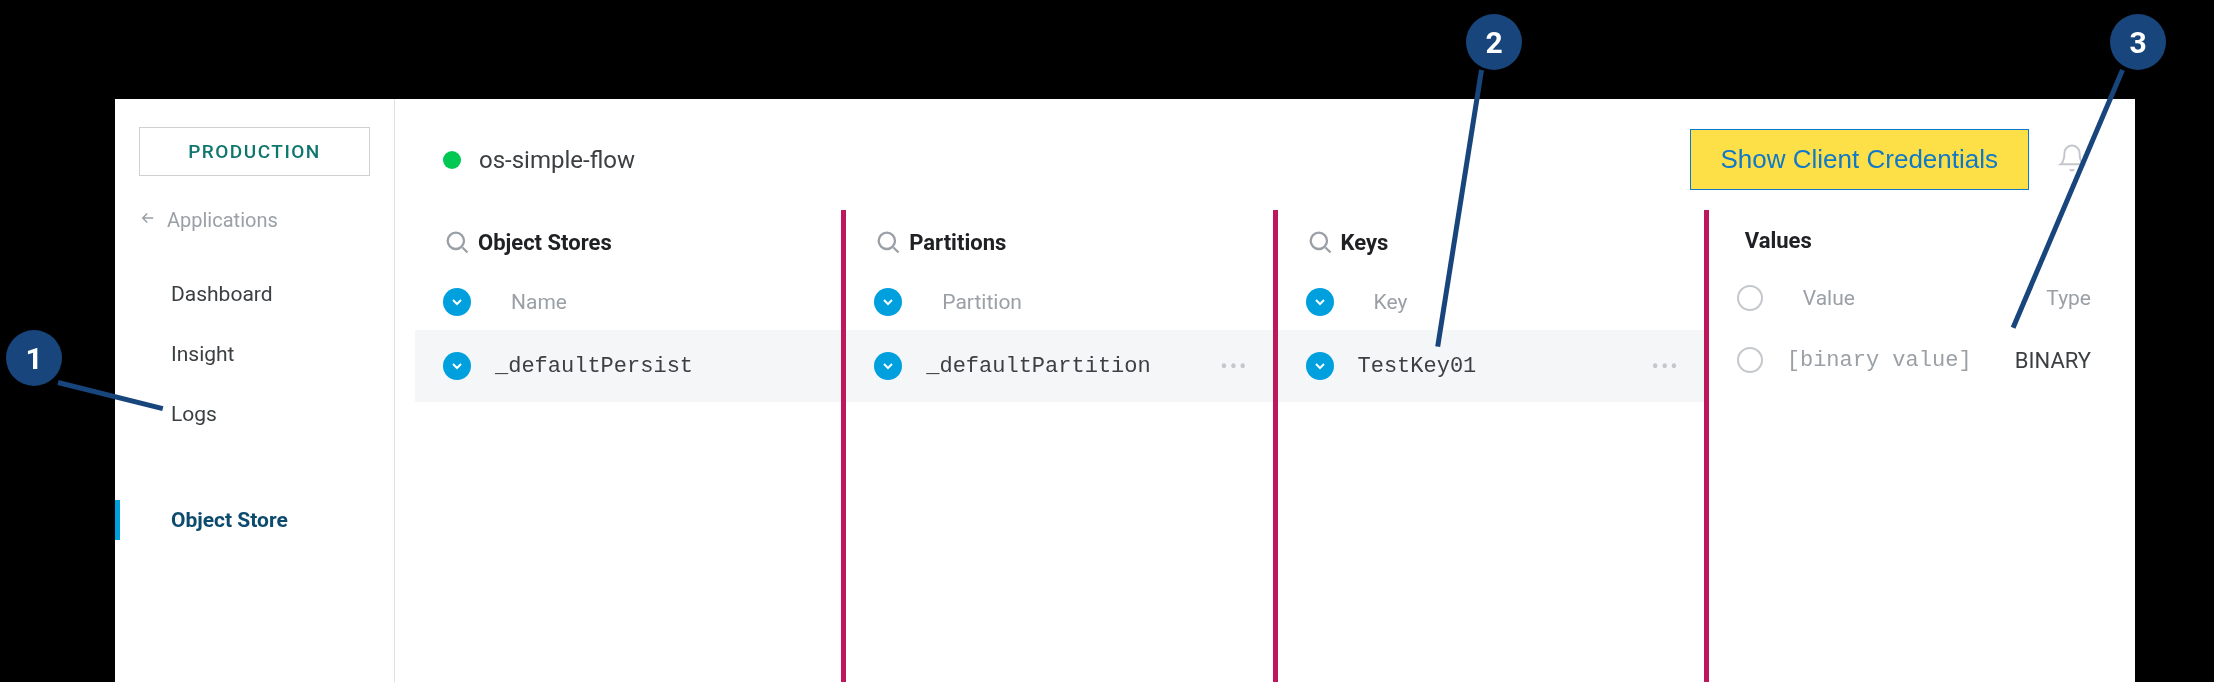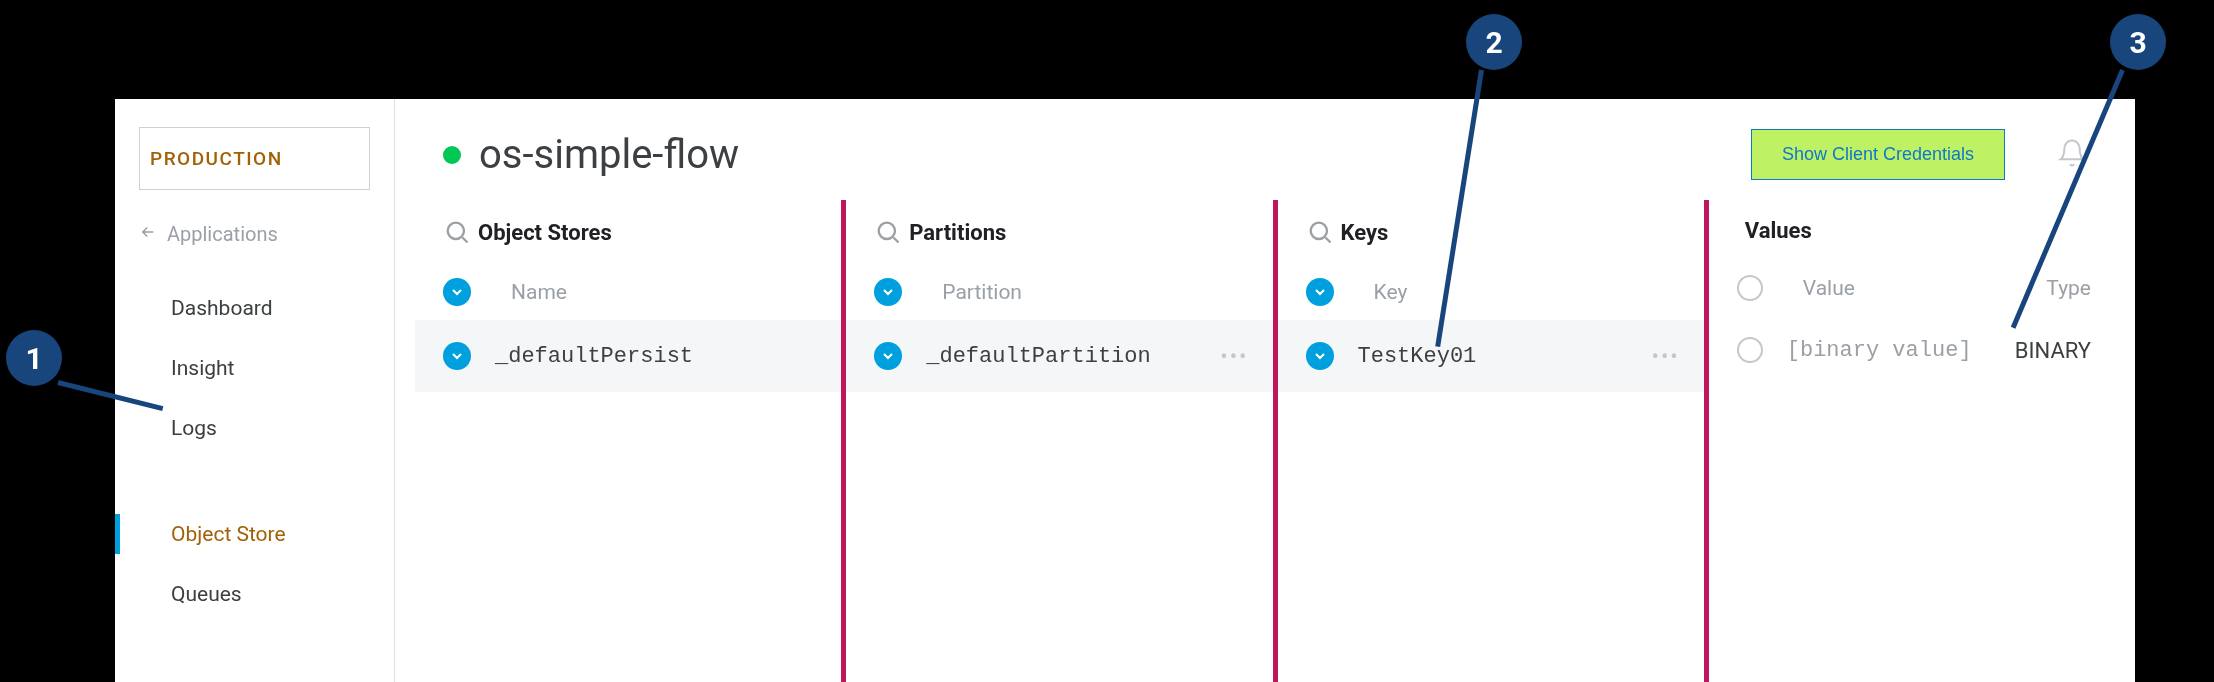--- a/index.html
+++ b/index.html
@@ -23,25 +23,25 @@
   }
   
   .sidebar {
     width: 280px;
     border-right: 1px solid #e0e0e0;
     padding: 28px 0 0 0;
   }
   .env-badge {
     margin: 0 24px 32px 24px;
     border: 1px solid #d0d0d0;
-    text-align: left;
-    padding: 19px 10px;
+    text-align: center;
+    padding: 12px 10px;
     font-size: 19px;
     letter-spacing: 1.5px;
-    color: #a16207;
+    color: #0f766e;
     font-weight: 500;
   }
   .back-link {
     display: flex;
     align-items: center;
     gap: 10px;
     color: #9aa0a6;
     font-size: 20px;
     padding: 0 24px 24px 24px;
     cursor: pointer;
@@ -51,22 +51,22 @@
     padding: 8px 0;
   }
   .nav-item {
     font-size: 21px;
     color: #3c4043;
     padding: 18px 0 18px 56px;
     cursor: pointer;
     position: relative;
   }
   .nav-item.active {
-    font-weight: 400;
-    color: #a16207;
+    font-weight: 700;
+    color: #0c4a6e;
   }
   .nav-item.active::before {
     content: "";
     position: absolute;
     left: 0; top: 10px; bottom: 10px;
     width: 5px;
     background: #00a0df;
   }
   .nav-group-top { padding-bottom: 18px; }
   .nav-group-bottom { padding-top: 28px; }
@@ -82,33 +82,33 @@
     align-items: center;
     padding: 30px 48px 20px 48px;
   }
   .status-dot {
     width: 18px; height: 18px;
     border-radius: 50%;
     background: #00c853;
     margin-right: 18px;
   }
   .app-title {
-    font-size: 40px;
+    font-size: 24px;
     color: #3c4043;
     font-weight: 400;
     flex: 1;
   }
   .creds-btn {
     border: 1px solid #1078c8;
     color: #1078c8;
-    background: #bef264;
-    font-size: 18px;
+    background: #fde047;
+    font-size: 26px;
     padding: 14px 30px;
     cursor: pointer;
-    margin-right: 52px;
+    margin-right: 28px;
   }
   .bell {
     color: #c4c7cc;
     cursor: pointer;
   }
   
   .columns {
     display: flex;
     flex: 1;
     padding: 0 0 0 20px;
@@ -223,21 +223,20 @@
       </span>
       <span>Applications</span>
     </div>
     <div class="nav-section nav-group-top">
       <div class="nav-item">Dashboard</div>
       <div class="nav-item">Insight</div>
       <div class="nav-item">Logs</div>
     </div>
     <div class="nav-section nav-group-bottom">
       <div class="nav-item active">Object Store</div>
-      <div class="nav-item">Queues</div>
     </div>
   </div>
 
   <div class="main">
     <div class="header">
       <div class="status-dot"></div>
       <div class="app-title">os-simple-flow</div>
       <button class="creds-btn">Show Client Credentials</button>
       <span class="bell">
         <svg width="30" height="30" viewBox="0 0 24 24" fill="none" stroke="currentColor" stroke-width="1.6">

